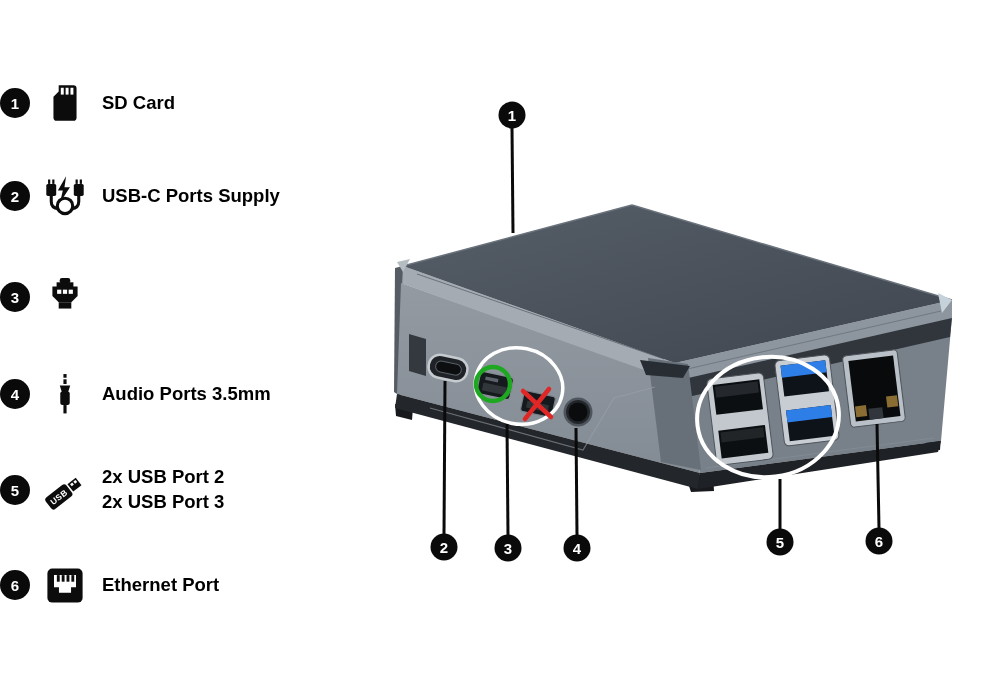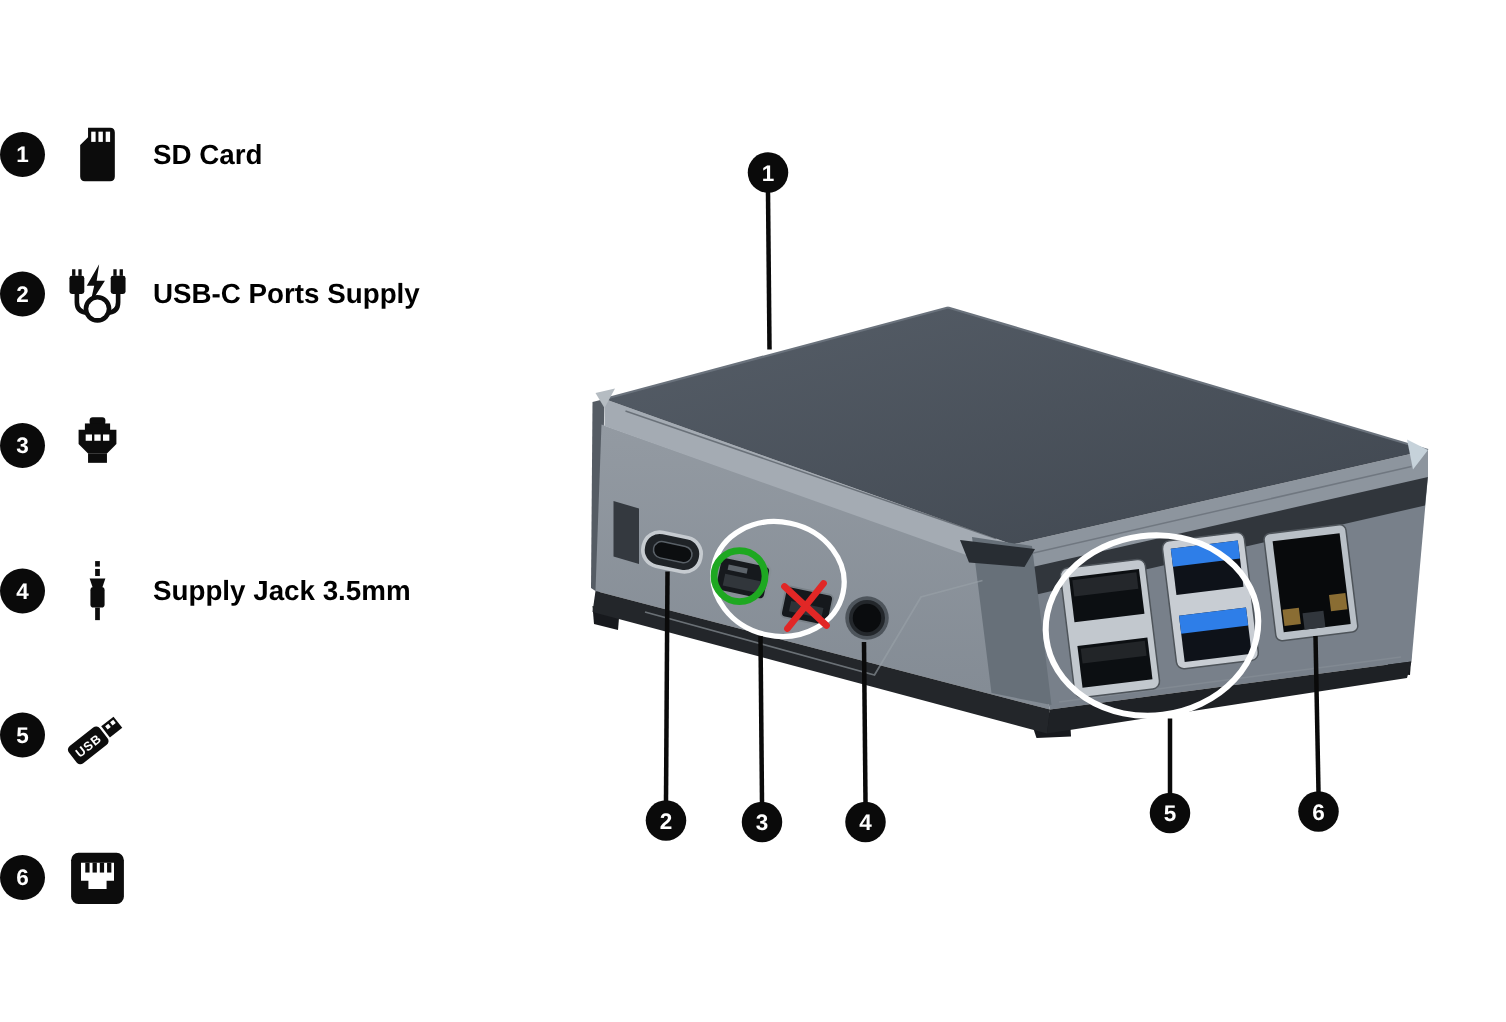--- a/index.html
+++ b/index.html
@@ -90,55 +90,62 @@
       <div class="licon">
         <svg width="42" height="42" viewBox="0 0 40 40">
           <rect x="18.5" y="1" width="3" height="3.5" fill="#0c0c0c"></rect>
           <rect x="18.5" y="6" width="3" height="4.5" fill="#0c0c0c"></rect>
           <polygon points="15,12 25,12 23,18 17,18" fill="#0c0c0c"></polygon>
           <rect x="15.5" y="17.5" width="9" height="13" rx="2" fill="#0c0c0c"></rect>
           <rect x="18.5" y="30.5" width="3" height="8" fill="#0c0c0c"></rect>
         </svg>
       </div>
       <div class="llabel">
-          <span>Supply Jack 3.5mm</span>
+          <span>Audio Ports 3.5mm</span>
         </div>
     </div>
 
     <div class="lrow" style="top:460px">
       <div class="badge">
           <span>5</span>
         </div>
       <div class="licon">
         <svg width="50" height="48" viewBox="0 0 44 44">
           <g transform="rotate(-38 22 24)">
             <rect x="2" y="17" width="25" height="14" rx="3" fill="#0c0c0c"></rect>
             <text class="usbtxt" x="14.5" y="27">USB</text>
             <rect x="28.5" y="19.5" width="10" height="9" fill="#0c0c0c"></rect>
             <rect x="30.5" y="21" width="2.6" height="2.6" fill="#fff"></rect>
             <rect x="34.5" y="21" width="2.6" height="2.6" fill="#fff"></rect>
           </g>
         </svg>
       </div>
+      <div class="llabel">
+        <span>2x USB Port 2</span>
+        <span>2x USB Port 3</span>
+      </div>
     </div>
 
     <div class="lrow" style="top:555px">
       <div class="badge">
           <span>6</span>
         </div>
       <div class="licon">
         <svg width="44" height="44" viewBox="0 0 40 40">
           <rect x="4" y="5" width="32" height="31" rx="4.5" fill="#0c0c0c"></rect>
           <path d="M10 11 H30 V22 H25.5 V27 H14.5 V22 H10 Z" fill="#fff"></path>
           <rect x="12.6" y="11" width="2.6" height="6" fill="#0c0c0c"></rect>
           <rect x="17" y="11" width="2.6" height="6" fill="#0c0c0c"></rect>
           <rect x="21.4" y="11" width="2.6" height="6" fill="#0c0c0c"></rect>
           <rect x="25.8" y="11" width="2.6" height="6" fill="#0c0c0c"></rect>
         </svg>
       </div>
+      <div class="llabel">
+          <span>Ethernet Port</span>
+        </div>
     </div>
   </div>
 
   <svg class="device" width="1004" height="681" viewBox="0 0 1004 681">
     <defs>
       <linearGradient id="lidGrad" x1="0" y1="0" x2="1" y2="1">
         <stop offset="0" stop-color="#565e68"></stop>
         <stop offset="1" stop-color="#3f464f"></stop>
       </linearGradient>
       <linearGradient id="frontGrad" x1="0" y1="0" x2="0" y2="1">

